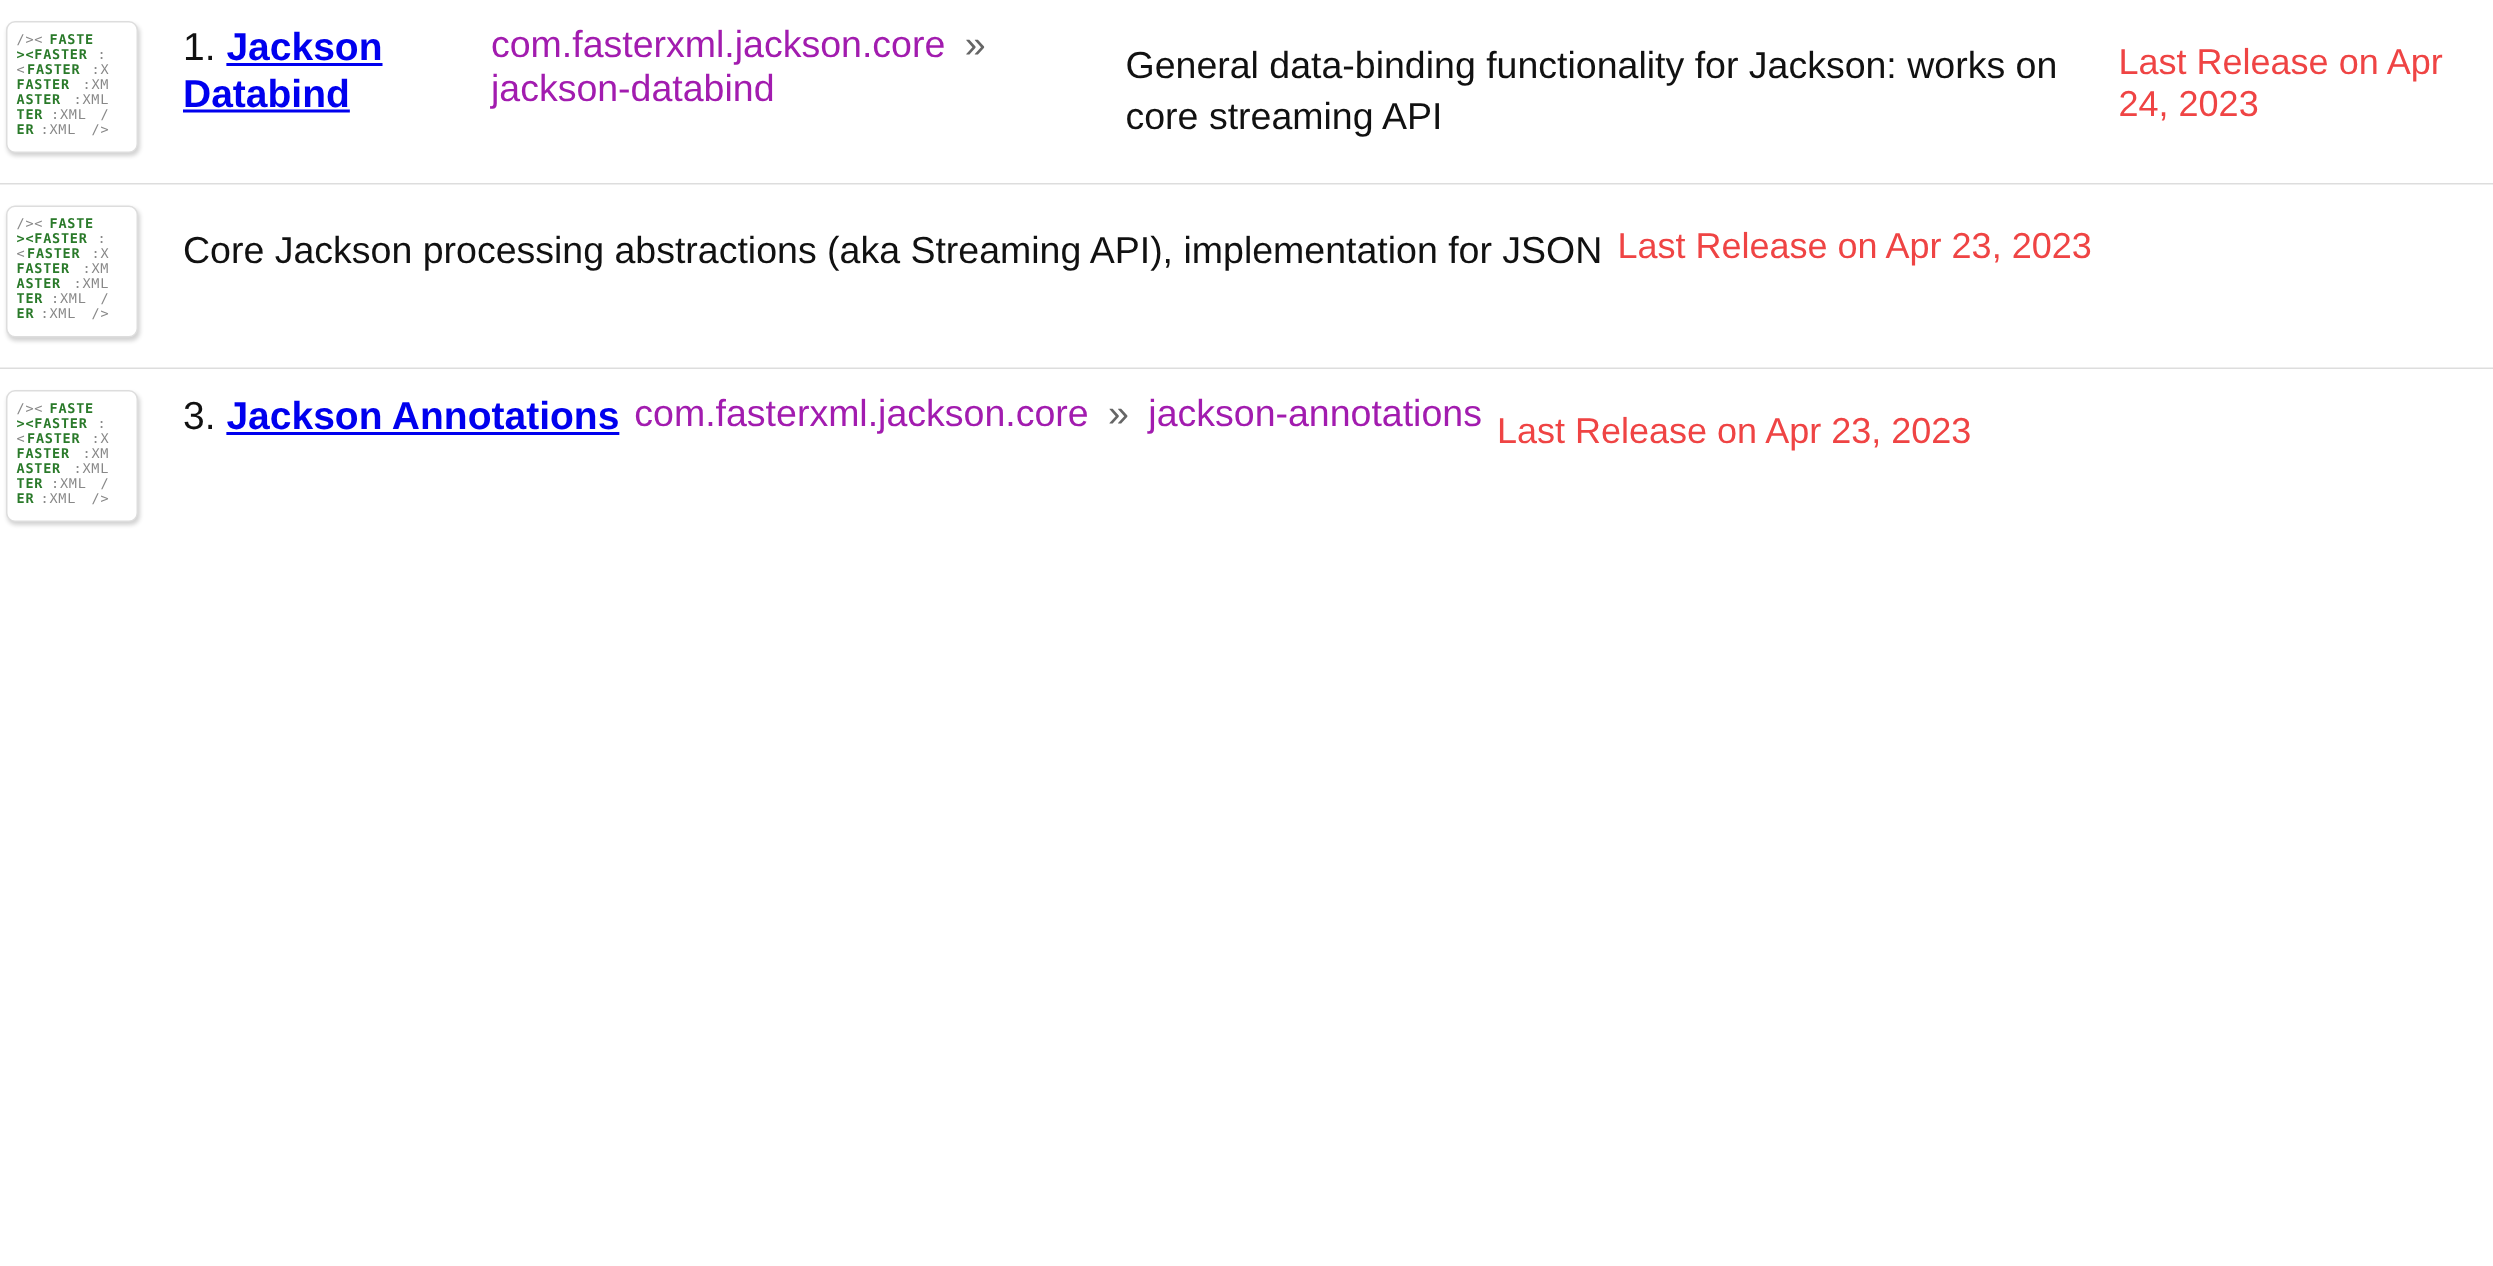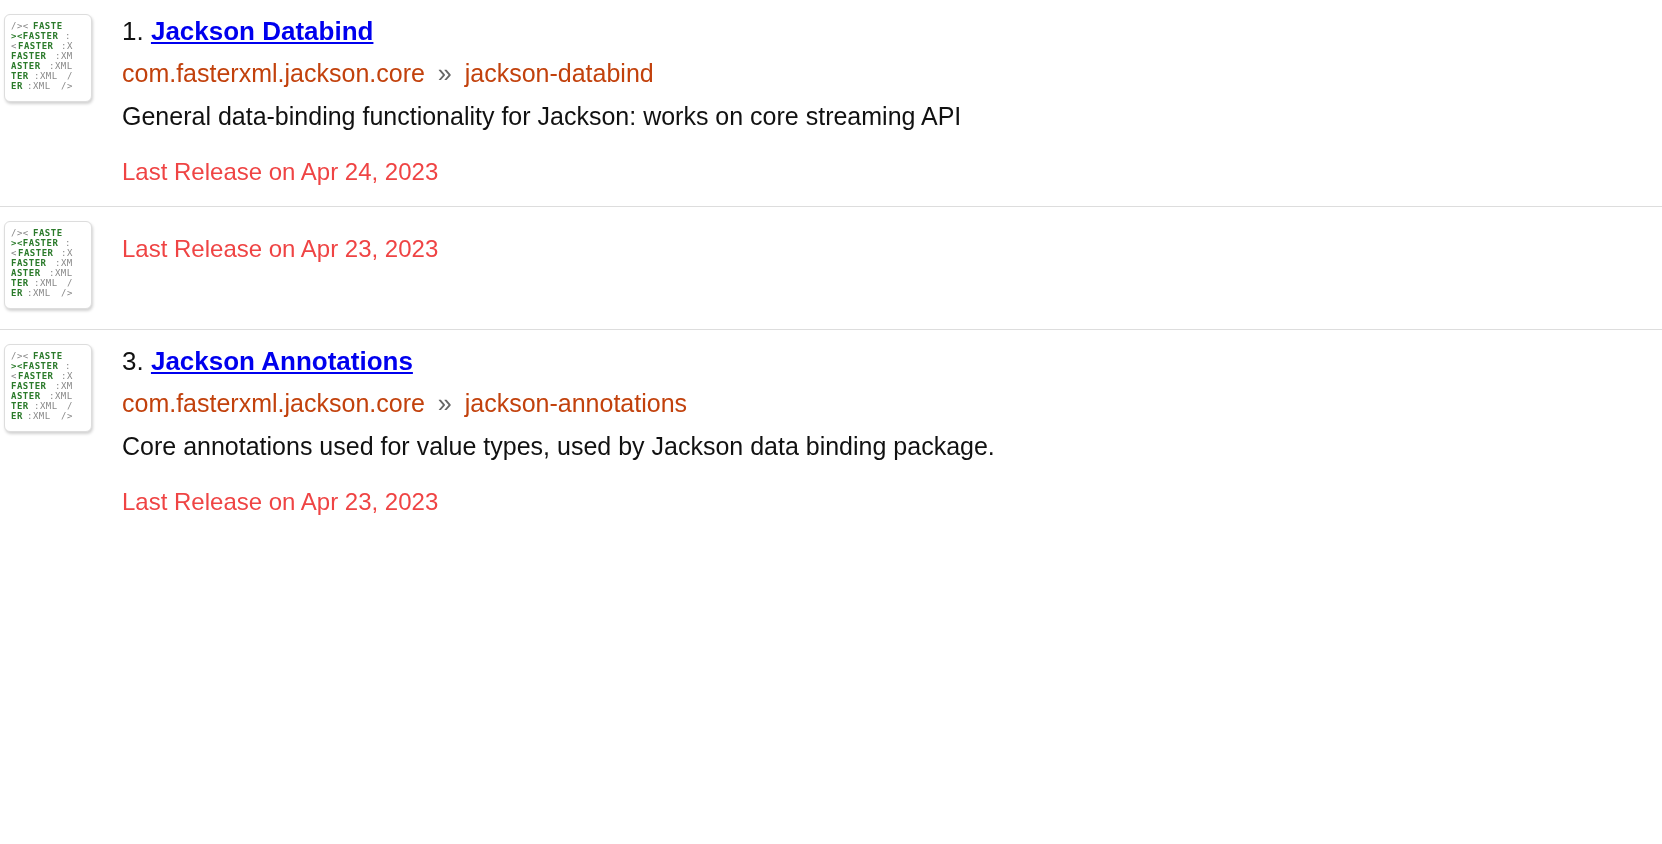--- a/index.html
+++ b/index.html
@@ -35,52 +35,52 @@
       overflow: hidden;
       position: relative;
     }
     .package-icon svg {
       width: 82px;
       height: 82px;
     }
     .result-content {
       flex: 1;
       display: flex;
-      flex-direction: column;
+      flex-direction: row;
       gap: 10px;
     }
     .title-line {
       font-size: 26px;
       color: #111;
       padding-top: 2px;
     }
     .title-number {
       font-weight: 400;
     }
     .title-name {
       font-weight: 700;
     }
     .coords-line {
       font-size: 25px;
       color: #3434d6;
       margin-top: 2px;
     }
     .coords-line .group-link,
     .coords-line .artifact-link {
-      color: #c2410c;
+      color: #a21caf;
       text-decoration: none;
     }
     .coords-sep {
       color: #666;
       margin: 0 6px;
     }
     .description {
       font-size: 25px;
       color: #111;
-      margin-top: 2px;
+      margin-top: 14px;
       line-height: 1.35;
     }
     .release-line {
       font-size: 24px;
       color: #ef4444;
       margin-top: 14px;
     }
   </style>
 </head>
 <body>
@@ -146,20 +146,21 @@
           <text x="4" y="62" fill="#2a7a2a" font-weight="bold">TER</text>
             <text x="27" y="62" fill="#888">:XML</text>
             <text x="60" y="62" fill="#888">/</text>
           <text x="4" y="72" fill="#2a7a2a" font-weight="bold">ER</text>
             <text x="20" y="72" fill="#888">:XML</text>
             <text x="54" y="72" fill="#888">/&gt;</text>
         </g>
       </svg>
     </div>
     <div class="result-content">
+      <div class="description">Core Jackson processing abstractions (aka Streaming API), implementation for JSON</div>
       <div class="release-line">
         <span>Last Release on </span><span>Apr 23, 2023</span>
       </div>
     </div>
   </div>
 
   <div class="result-item">
     <div class="package-icon">
       <svg viewBox="0 0 82 82">
         <g font-family="monospace" font-size="9" letter-spacing="0.5">
@@ -186,20 +187,19 @@
     <div class="result-content">
       <div class="title-line">
         <span class="title-number">3.</span>
         <a class="title-name" href="#">Jackson Annotations</a>
       </div>
       <div class="coords-line">
         <a href="#" class="group-link">com.fasterxml.jackson.core</a>
         <span class="coords-sep">»</span>
         <a href="#" class="artifact-link">jackson-annotations</a>
       </div>
-      <div class="description">Core annotations used for value types, used by Jackson data binding package.</div>
       <div class="release-line">
         <span>Last Release on </span><span>Apr 23, 2023</span>
       </div>
     </div>
   </div>
 
 </div>
 
 </body></html>

